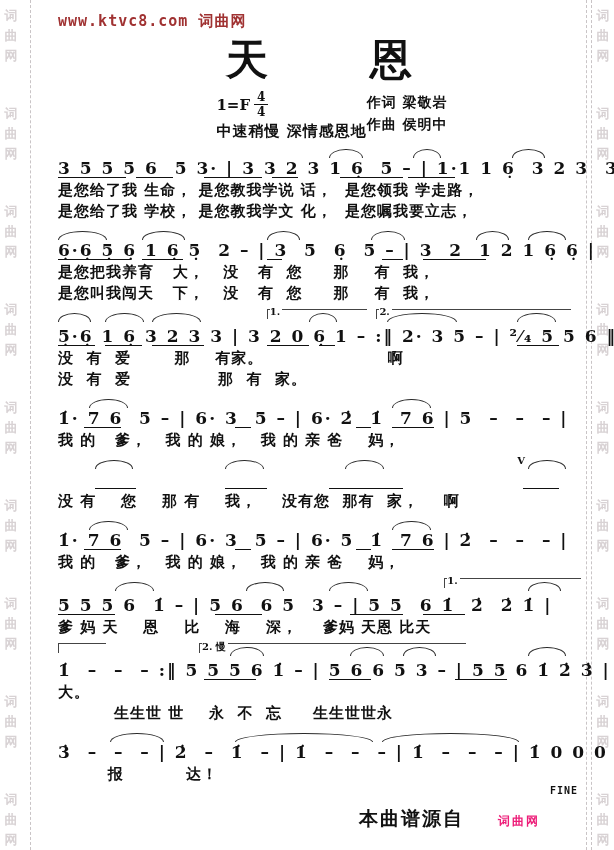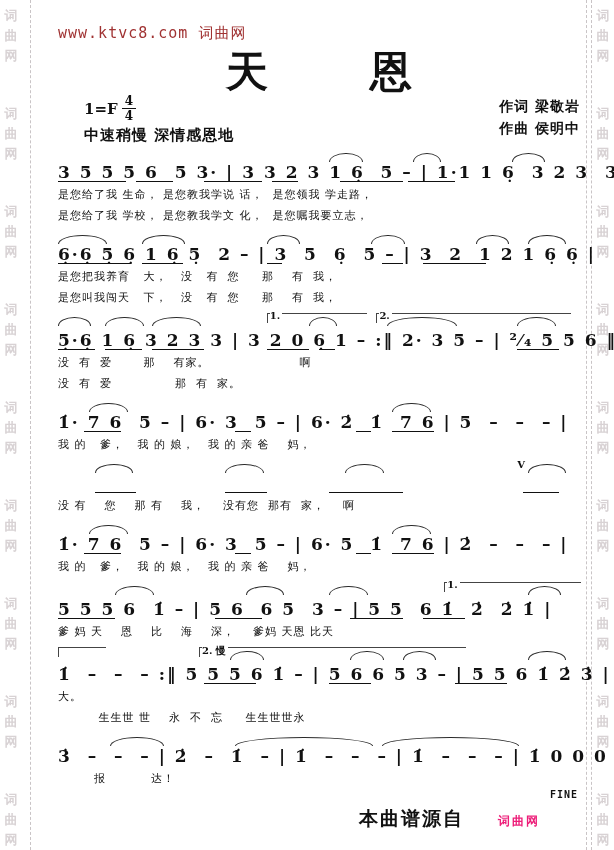--- a/index.html
+++ b/index.html
@@ -11,25 +11,25 @@
   .side-col.left{left:2px;}
   .side-col.right{right:2px;}
   .side-char{display:block;}
   .side-gap{display:block;height:38px;}
   .dash{position:absolute;top:0;bottom:0;width:0;border-left:1px dashed #c9c4c6;}
   .dash.l1{left:30px;}
   .dash.r1{right:22px;}
   .dash.r2{right:27px;}
   
   .content{position:absolute;left:58px;right:34px;top:0;bottom:0;}
-  .watermark{margin-top:24px;font-family:"DejaVu Sans Mono","Liberation Mono",monospace;
-             font-size:15px;font-weight:normal;letter-spacing:1px;}
+  .watermark{margin-top:12px;font-family:"DejaVu Sans Mono","Liberation Mono",monospace;
+             font-size:15px;font-weight:bold;letter-spacing:1px;}
   .title{margin-top:6px;text-align:center;font-size:42px;font-weight:900;letter-spacing:30px;
          text-indent:30px;line-height:46px;}
-  .meta{display:flex;justify-content:space-between;align-items:flex-start;margin-top:0;}
+  .meta{display:flex;justify-content:center;align-items:flex-start;margin-top:8px;}
   .keyblock{font-weight:bold;font-size:15px;padding-left:26px;}
   .keysig{display:flex;align-items:center;gap:4px;}
   .frac{display:inline-block;text-align:center;font-size:12px;line-height:12px;vertical-align:middle;}
   .frac .top{display:block;border-bottom:1px solid #111;padding:0 3px 1px;}
   .frac .bot{display:block;padding-top:1px;}
   .tempo{font-size:15px;font-weight:bold;margin-top:4px;letter-spacing:1px;}
   .credits{font-size:14px;font-weight:bold;text-align:right;line-height:22px;letter-spacing:1px;}
   
   .score{margin-top:6px;}
   .system{position:relative;margin-bottom:7px;}
@@ -37,21 +37,21 @@
   .marks.tall{height:13px;}
   .arc{position:absolute;top:2px;height:8px;border:1.5px solid #2a2a2a;border-bottom:none;
        border-radius:50% 50% 0 0 / 100% 100% 0 0;}
   .volta{position:absolute;top:-2px;height:9px;border-top:1px solid #444;border-left:1px solid #444;}
   .volta-label{position:absolute;left:2px;top:-4px;font-size:10px;font-weight:bold;background:#fff;
                padding-right:2px;white-space:pre;}
   .breath{position:absolute;top:-3px;font-size:10px;font-weight:bold;}
   .notes{position:relative;line-height:24px;height:24px;}
   .notes-text{font-size:17px;font-weight:bold;letter-spacing:2px;white-space:pre;}
   .under{position:absolute;top:21px;height:0;border-top:1.5px solid #111;}
-  .lyric{font-size:11px;font-weight:normal;line-height:21px;white-space:pre;letter-spacing:1px;}
+  .lyric{font-size:15px;font-weight:bold;line-height:21px;white-space:pre;letter-spacing:1px;}
   .fine{position:absolute;right:2px;bottom:-11px;font-size:10px;font-weight:bold;
         font-family:"DejaVu Sans Mono","Liberation Mono",monospace;letter-spacing:1px;text-align:center;}
   
   .footer{position:absolute;bottom:18px;right:40px;display:flex;gap:34px;align-items:baseline;
           font-family:"DejaVu Sans","Liberation Sans",sans-serif;}
   .footer .src{font-size:19px;font-weight:900;letter-spacing:2px;}
   .footer .brand{font-size:12px;font-weight:900;letter-spacing:2px;}
 </style>
 </head>
 <body>

